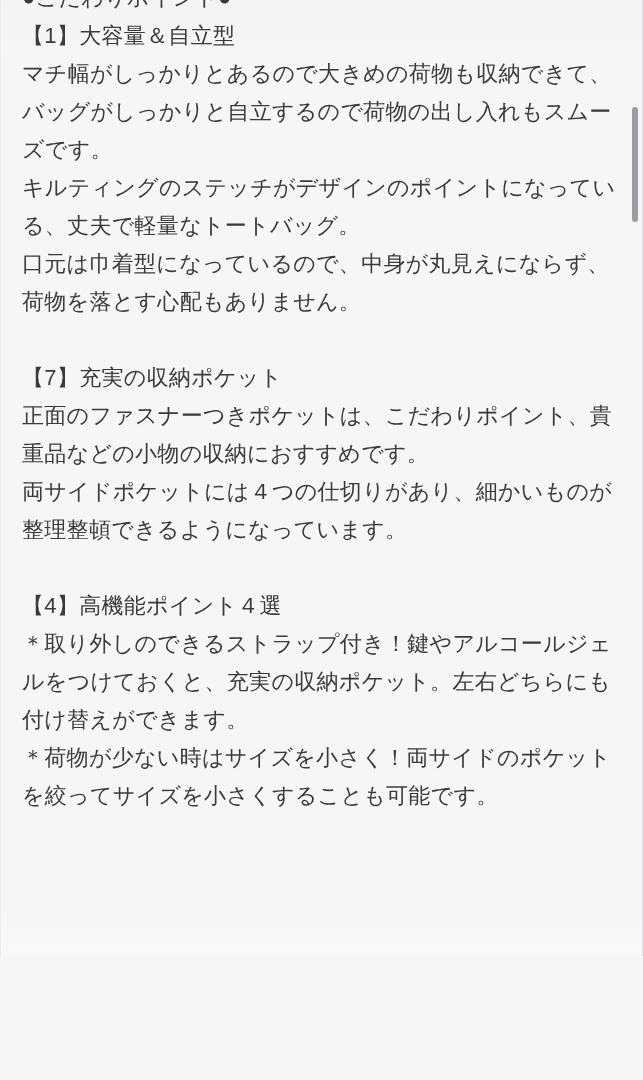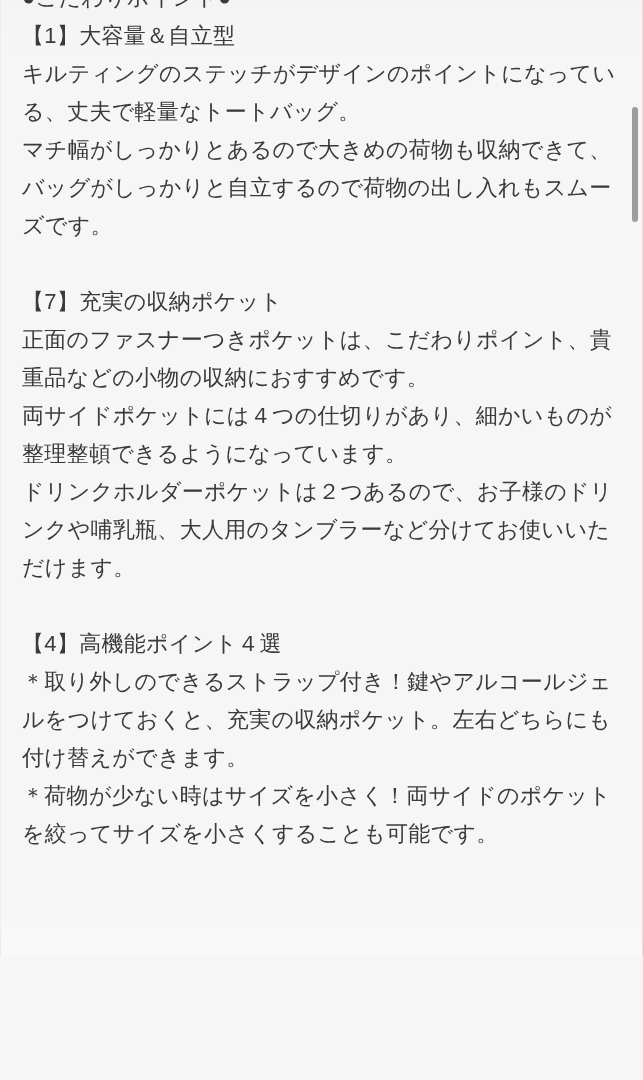--- a/index.html
+++ b/index.html
@@ -61,28 +61,28 @@
 </head>
 <body>
 
 <div class="screen">
 
   <div class="content">
     <div class="partial-heading">●こだわりポイント●</div>
     <div id="sections">
         <div class="section">
           <div class="section-heading">【1】大容量＆自立型</div>
+          <p class="paragraph">マチ幅がしっかりとあるので大きめの荷物も収納できて、バッグがしっかりと自立するので荷物の出し入れもスムーズです。</p>
           <p class="paragraph">キルティングのステッチがデザインのポイントになっている、丈夫で軽量なトートバッグ。</p>
-          <p class="paragraph">マチ幅がしっかりとあるので大きめの荷物も収納できて、バッグがしっかりと自立するので荷物の出し入れもスムーズです。</p>
+          <p class="paragraph">口元は巾着型になっているので、中身が丸見えにならず、荷物を落とす心配もありません。</p>
         </div>
         <div class="section">
           <div class="section-heading">【7】充実の収納ポケット</div>
           <p class="paragraph">正面のファスナーつきポケットは、こだわりポイント、貴重品などの小物の収納におすすめです。</p>
           <p class="paragraph">両サイドポケットには４つの仕切りがあり、細かいものが整理整頓できるようになっています。</p>
-          <p class="paragraph">ドリンクホルダーポケットは２つあるので、お子様のドリンクや哺乳瓶、大人用のタンブラーなど分けてお使いいただけます。</p>
         </div>
         <div class="section">
           <div class="section-heading">【4】高機能ポイント４選</div>
           <p class="paragraph">＊取り外しのできるストラップ付き！鍵やアルコールジェルをつけておくと、充実の収納ポケット。左右どちらにも付け替えができます。</p>
           <p class="paragraph">＊荷物が少ない時はサイズを小さく！両サイドのポケットを絞ってサイズを小さくすることも可能です。</p>
         </div>
       </div>
   </div>
 
   <div class="scrollbar-track">

